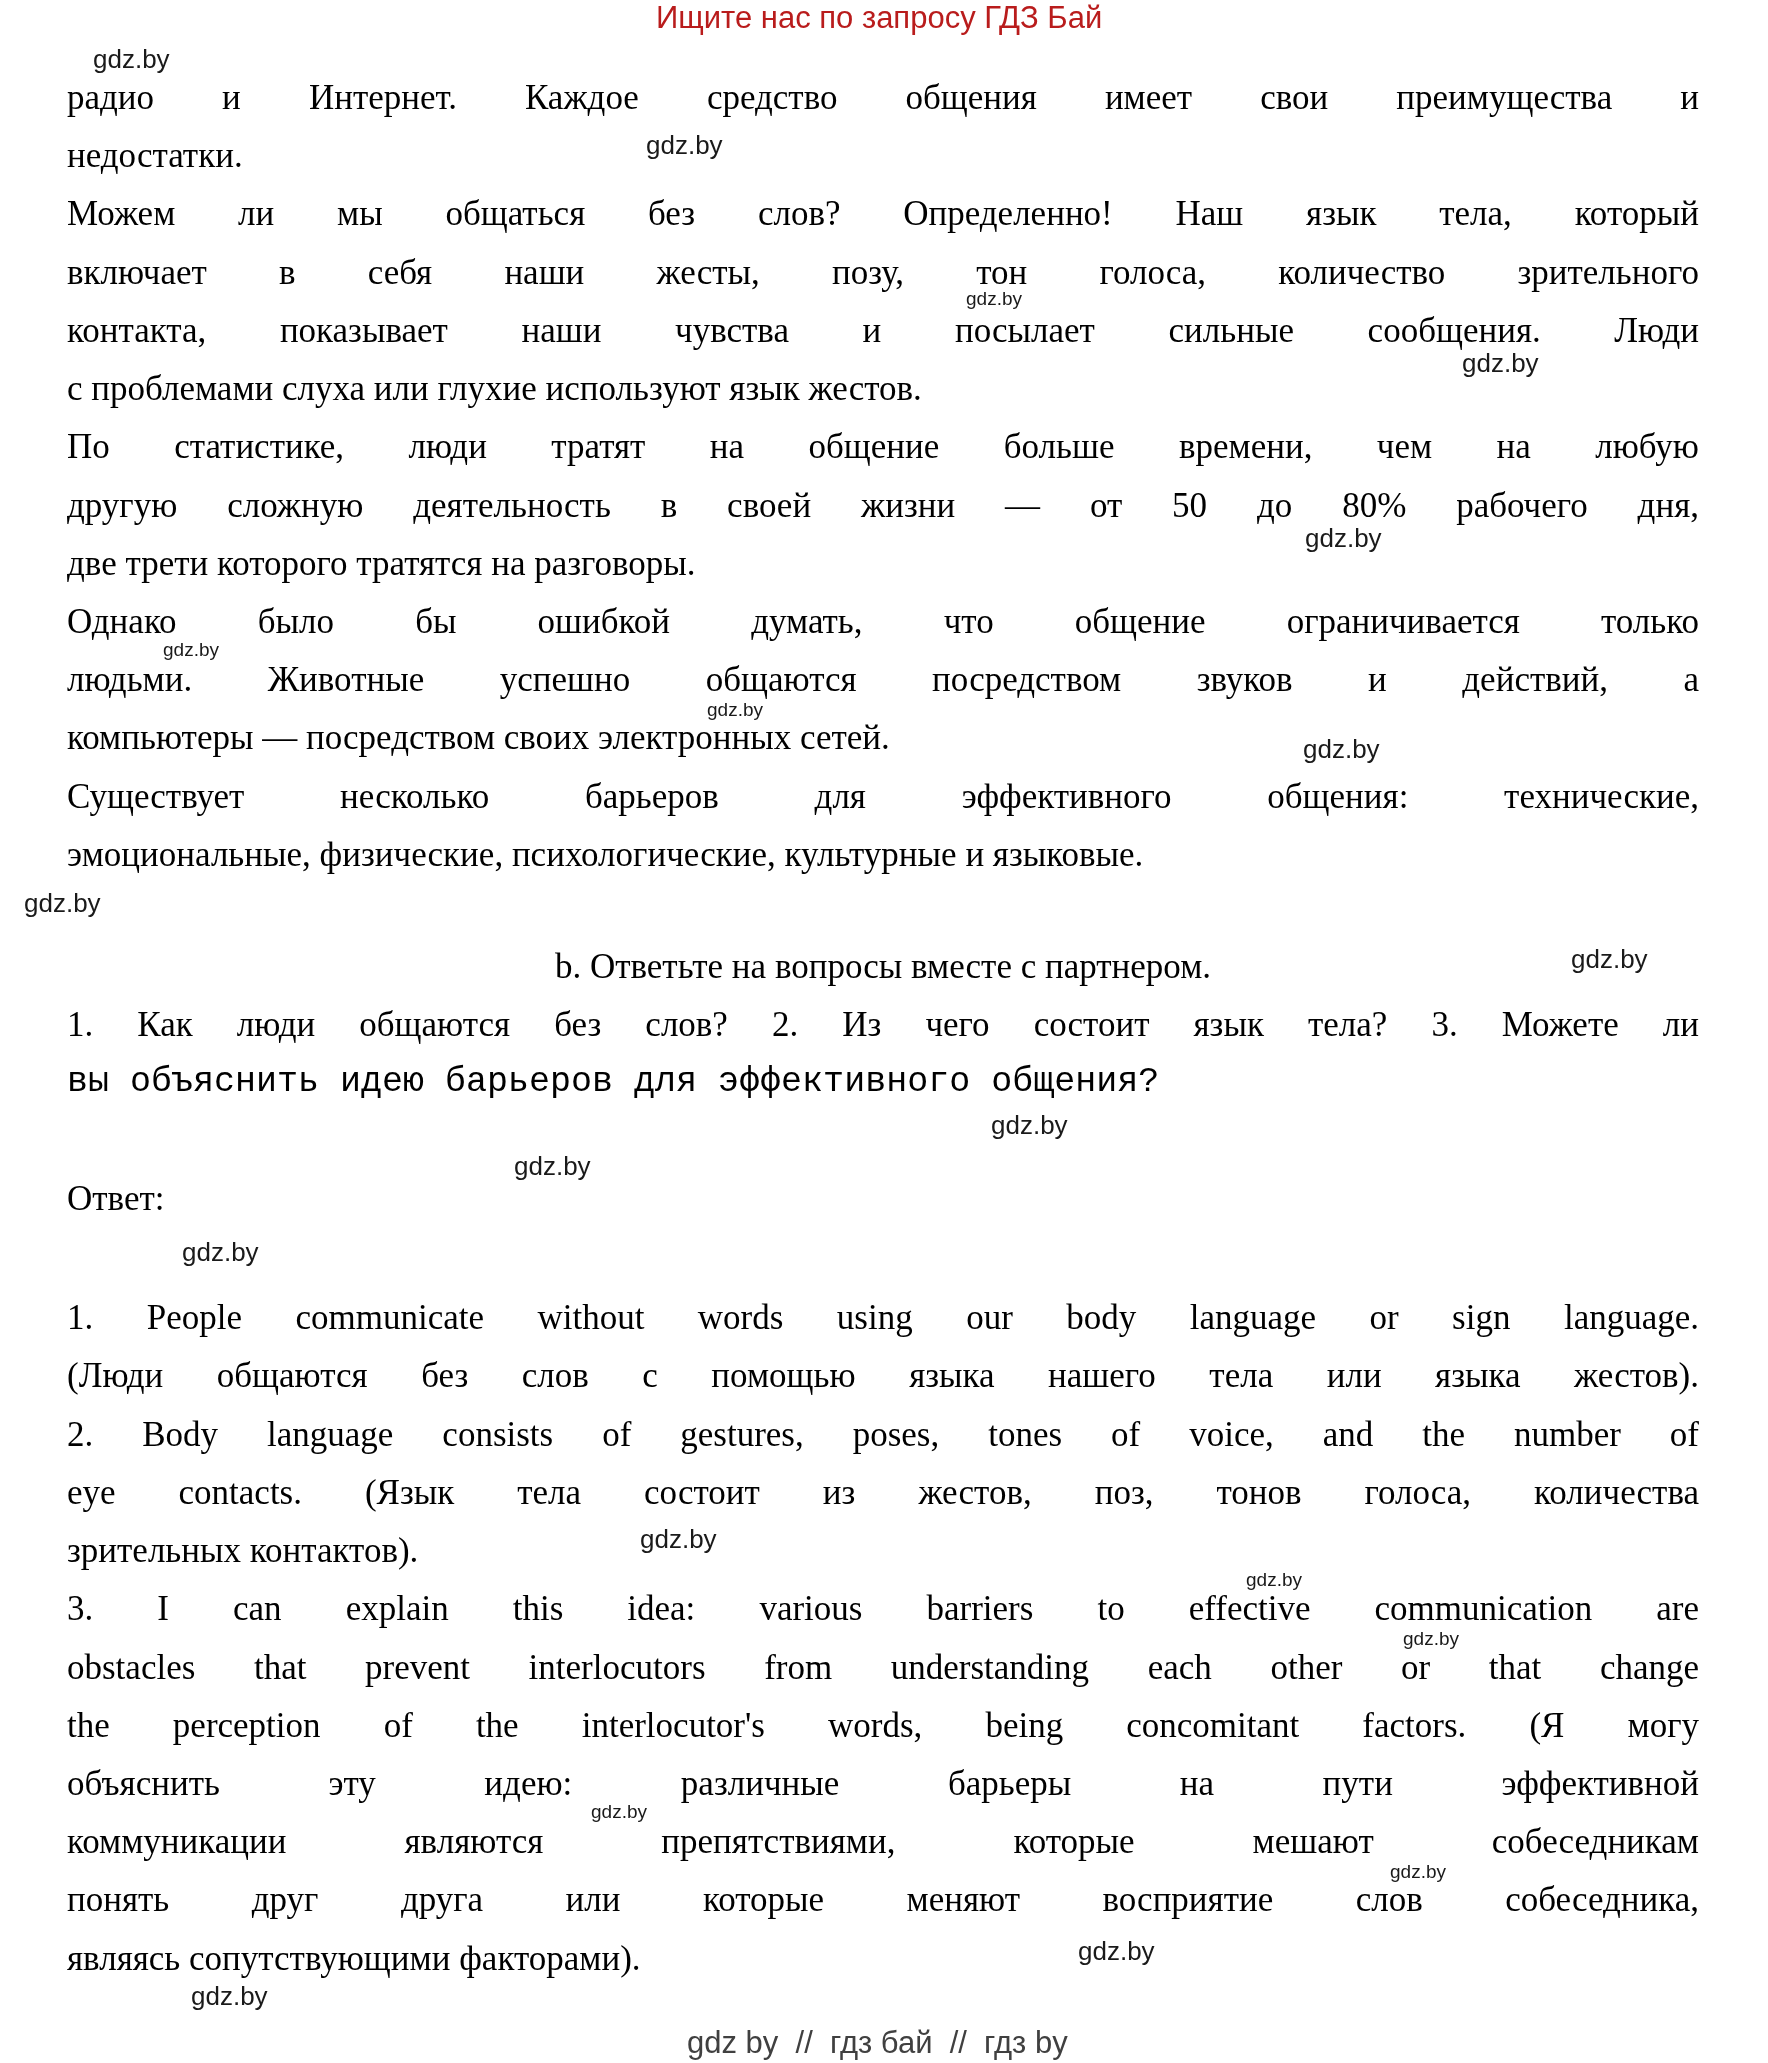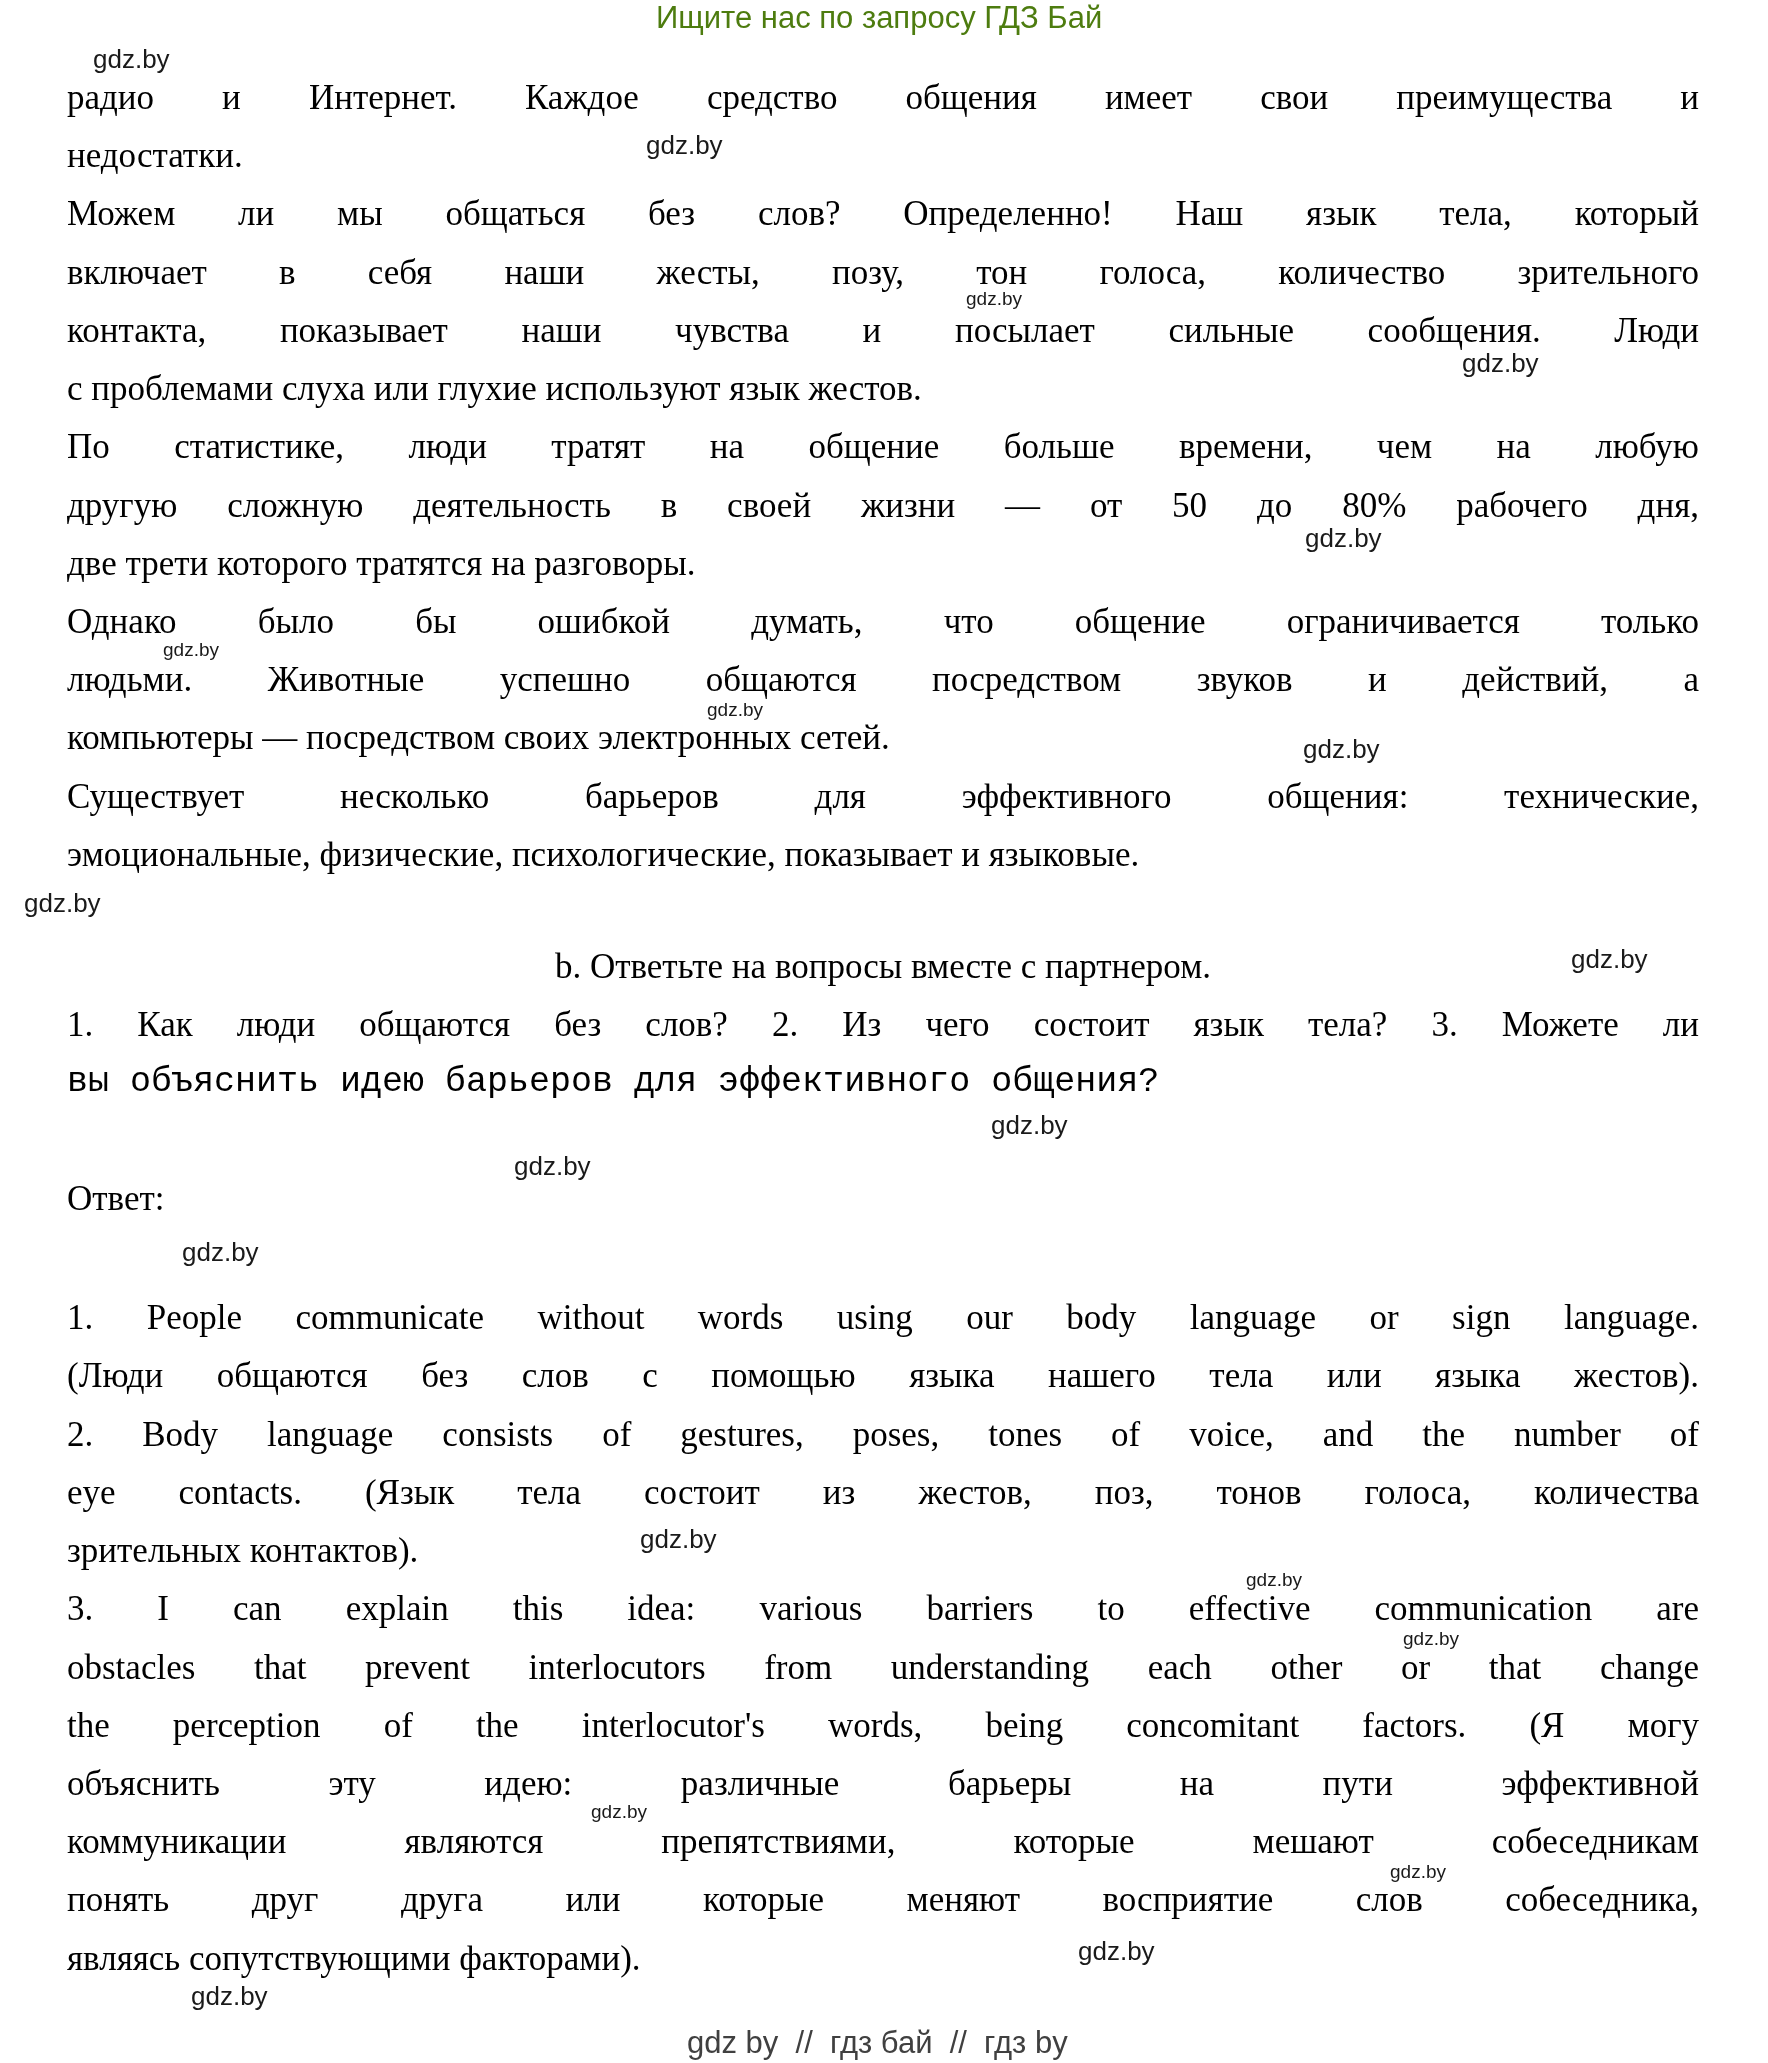--- a/index.html
+++ b/index.html
@@ -1,21 +1,21 @@
 <!DOCTYPE html>
 <html style="font-size:14px"><head>
 <meta charset="utf-8">
 <style>
   html, body { margin:0; padding:0; background:#ffffff; }
   body { width:1769px; height:2063px; position:relative; overflow:hidden; }
   .header, .footer {
     position:absolute; font-family:"Liberation Sans", "DejaVu Sans", sans-serif;
     font-size:31px; line-height:35px; white-space:pre;
   }
-  .header { left:656px; top:0px; color:#4d7c0f; }
+  .header { left:656px; top:0px; color:#b91c1c; }
   .footer { left:687px; top:2025px; color:#404040; }
   .line {
     position:absolute; left:67px; width:1632px;
     font-family:"Liberation Serif", "DejaVu Serif", serif;
     font-size:35px; line-height:49px; color:#000;
     white-space:nowrap;
   }
   .line.j { text-align:justify; text-align-last:justify; white-space:normal; height:49px; overflow:visible; }
   .wm {
     position:absolute; font-family:"Liberation Sans", "DejaVu Sans", sans-serif;
@@ -36,21 +36,21 @@
     <div class="line j" style="top: 248px;">включает в себя наши жесты, позу, тон голоса, количество зрительного</div>
     <div class="line j" style="top: 306px;">контакта, показывает наши чувства и посылает сильные сообщения. Люди</div>
     <div class="line" style="top: 364px;">с проблемами слуха или глухие используют язык жестов.</div>
     <div class="line j" style="top: 422px;">По статистике, люди тратят на общение больше времени, чем на любую</div>
     <div class="line j" style="top: 481px;">другую сложную деятельность в своей жизни — от 50 до 80% рабочего дня,</div>
     <div class="line" style="top: 539px;">две трети которого тратятся на разговоры.</div>
     <div class="line j" style="top: 597px;">Однако было бы ошибкой думать, что общение ограничивается только</div>
     <div class="line j" style="top: 655px;">людьми. Животные успешно общаются посредством звуков и действий, а</div>
     <div class="line" style="top: 713px;">компьютеры — посредством своих электронных сетей.</div>
     <div class="line j" style="top: 772px;">Существует несколько барьеров для эффективного общения: технические,</div>
-    <div class="line" style="top: 830px;">эмоциональные, физические, психологические, показывает и языковые.</div>
+    <div class="line" style="top: 830px;">эмоциональные, физические, психологические, культурные и языковые.</div>
     <div class="line" style="top: 942px; text-align: center;">b. Ответьте на вопросы вместе с партнером.</div>
     <div class="line j" style="top: 1000px;">1. Как люди общаются без слов? 2. Из чего состоит язык тела? 3. Можете ли</div>
     <div class="line" style="top: 1058px; font-family: Liberation Mono, monospace;">вы объяснить идею барьеров для эффективного общения?</div>
     <div class="line" style="top: 1174px;">Ответ:</div>
     <div class="line j" style="top: 1293px;">1. People communicate without words using our body language or sign language.</div>
     <div class="line j" style="top: 1351px;">(Люди общаются без слов с помощью языка нашего тела или языка жестов).</div>
     <div class="line j" style="top: 1410px;">2. Body language consists of gestures, poses, tones of voice, and the number of</div>
     <div class="line j" style="top: 1468px;">eye contacts. (Язык тела состоит из жестов, поз, тонов голоса, количества</div>
     <div class="line" style="top: 1526px;">зрительных контактов).</div>
     <div class="line j" style="top: 1584px;">3. I can explain this idea: various barriers to effective communication are</div>

